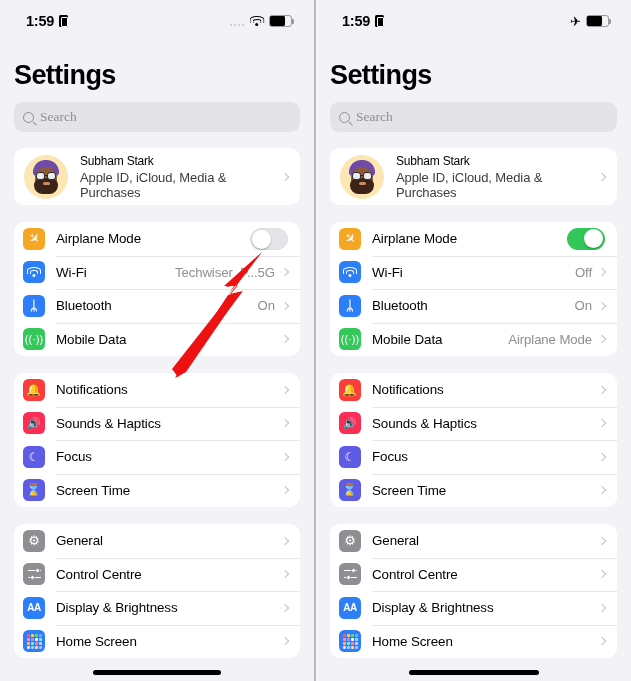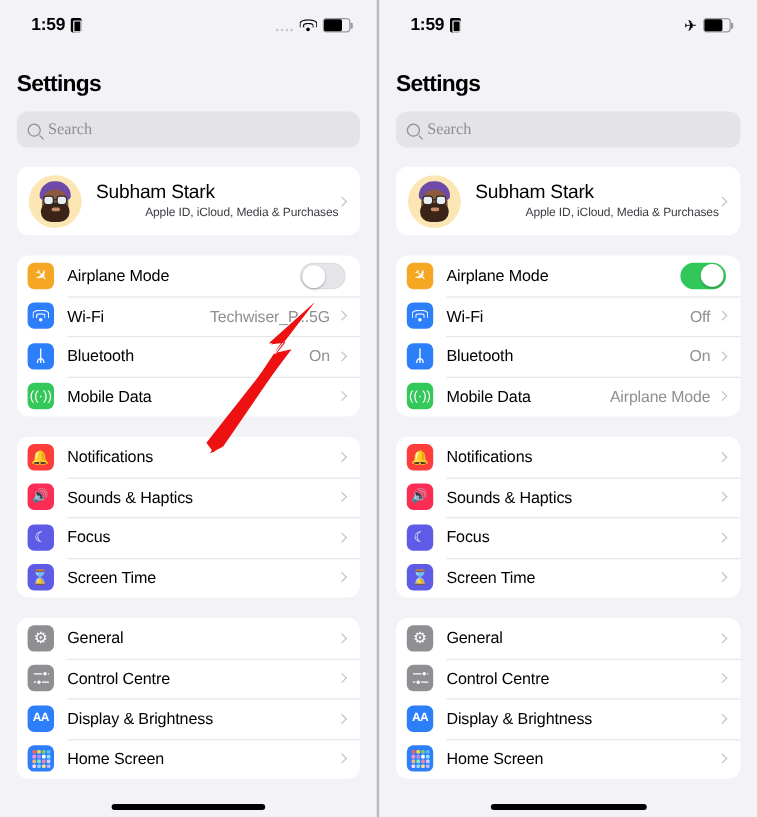--- a/index.html
+++ b/index.html
@@ -53,21 +53,21 @@
   .plane-ico { font-size:13px; color:#000; line-height:1; }
   .battery { width:23px; height:11.5px; border:1.3px solid #9a9aa0; border-radius:3px; position:relative; }
   .battery:after {
     content:""; position:absolute; right:-3.2px; top:3.2px;
     width:1.8px; height:4.5px; background:#9a9aa0; border-radius:0 1px 1px 0;
   }
   .battery i { display:block; height:100%; background:#000; border-radius:1.4px; }
 
   
   .page-title {
-    font-size:19px; font-weight:bold; color:#000;
+    font-size:27px; font-weight:bold; color:#000;
     letter-spacing:-0.6px; padding:24px 0 11px 14px;
   }
   .searchbar {
     margin:0 14px 16px 14px; height:30px;
     background:#e3e3e8; border-radius:9px;
     display:flex; align-items:center; gap:6px; padding:0 9px;font-family:Liberation Serif, serif;
   }
   .search-ico {
     width:11px; height:11px; border:1.4px solid #8e8e93;
     border-radius:50%; position:relative; flex:none;
@@ -119,22 +119,22 @@
     background:#8d5a3c; border-radius:11px 11px 10px 10px; }
   .av-beard { position:absolute; left:10px; top:23px; width:24px; height:16px;
     background:#3b2318; border-radius:10px 10px 12px 12px; }
   .av-mouth { position:absolute; left:19px; top:27px; width:7px; height:3px;
     background:#c98b68; border-radius:2px; }
   .av-gl1 { position:absolute; left:11.5px; top:17px; width:9px; height:8px;
     border:1.5px solid #2b2b2b; border-radius:3px; background:#e9eef2; }
   .av-gl2 { position:absolute; left:23px; top:17px; width:9px; height:8px;
     border:1.5px solid #2b2b2b; border-radius:3px; background:#e9eef2; }
   .av-bridge { position:absolute; left:20.5px; top:20px; width:3px; height:1.5px; background:#2b2b2b; }
-  .profile-name { font-size:16px; color:#000; letter-spacing:-0.2px; }
-  .profile-sub { font-size:10px; color:#3c3c43; margin-top:2px; letter-spacing:-0.1px;text-align:right; }
+  .profile-name { font-size:12px; color:#000; letter-spacing:-0.2px; }
+  .profile-sub { font-size:13px; color:#3c3c43; margin-top:2px; letter-spacing:-0.1px; }
   .profile-text { flex:1; }
 
   
   .toggle {
     width:38px; height:22px; border-radius:11px; flex:none;
     position:relative; margin-right:2px; transition:none;
   }
   .toggle.off { background:#e4e4e9; border:1px solid #dcdce1; }
   .toggle.on  { background:#32c759; }
   .toggle .knob {

